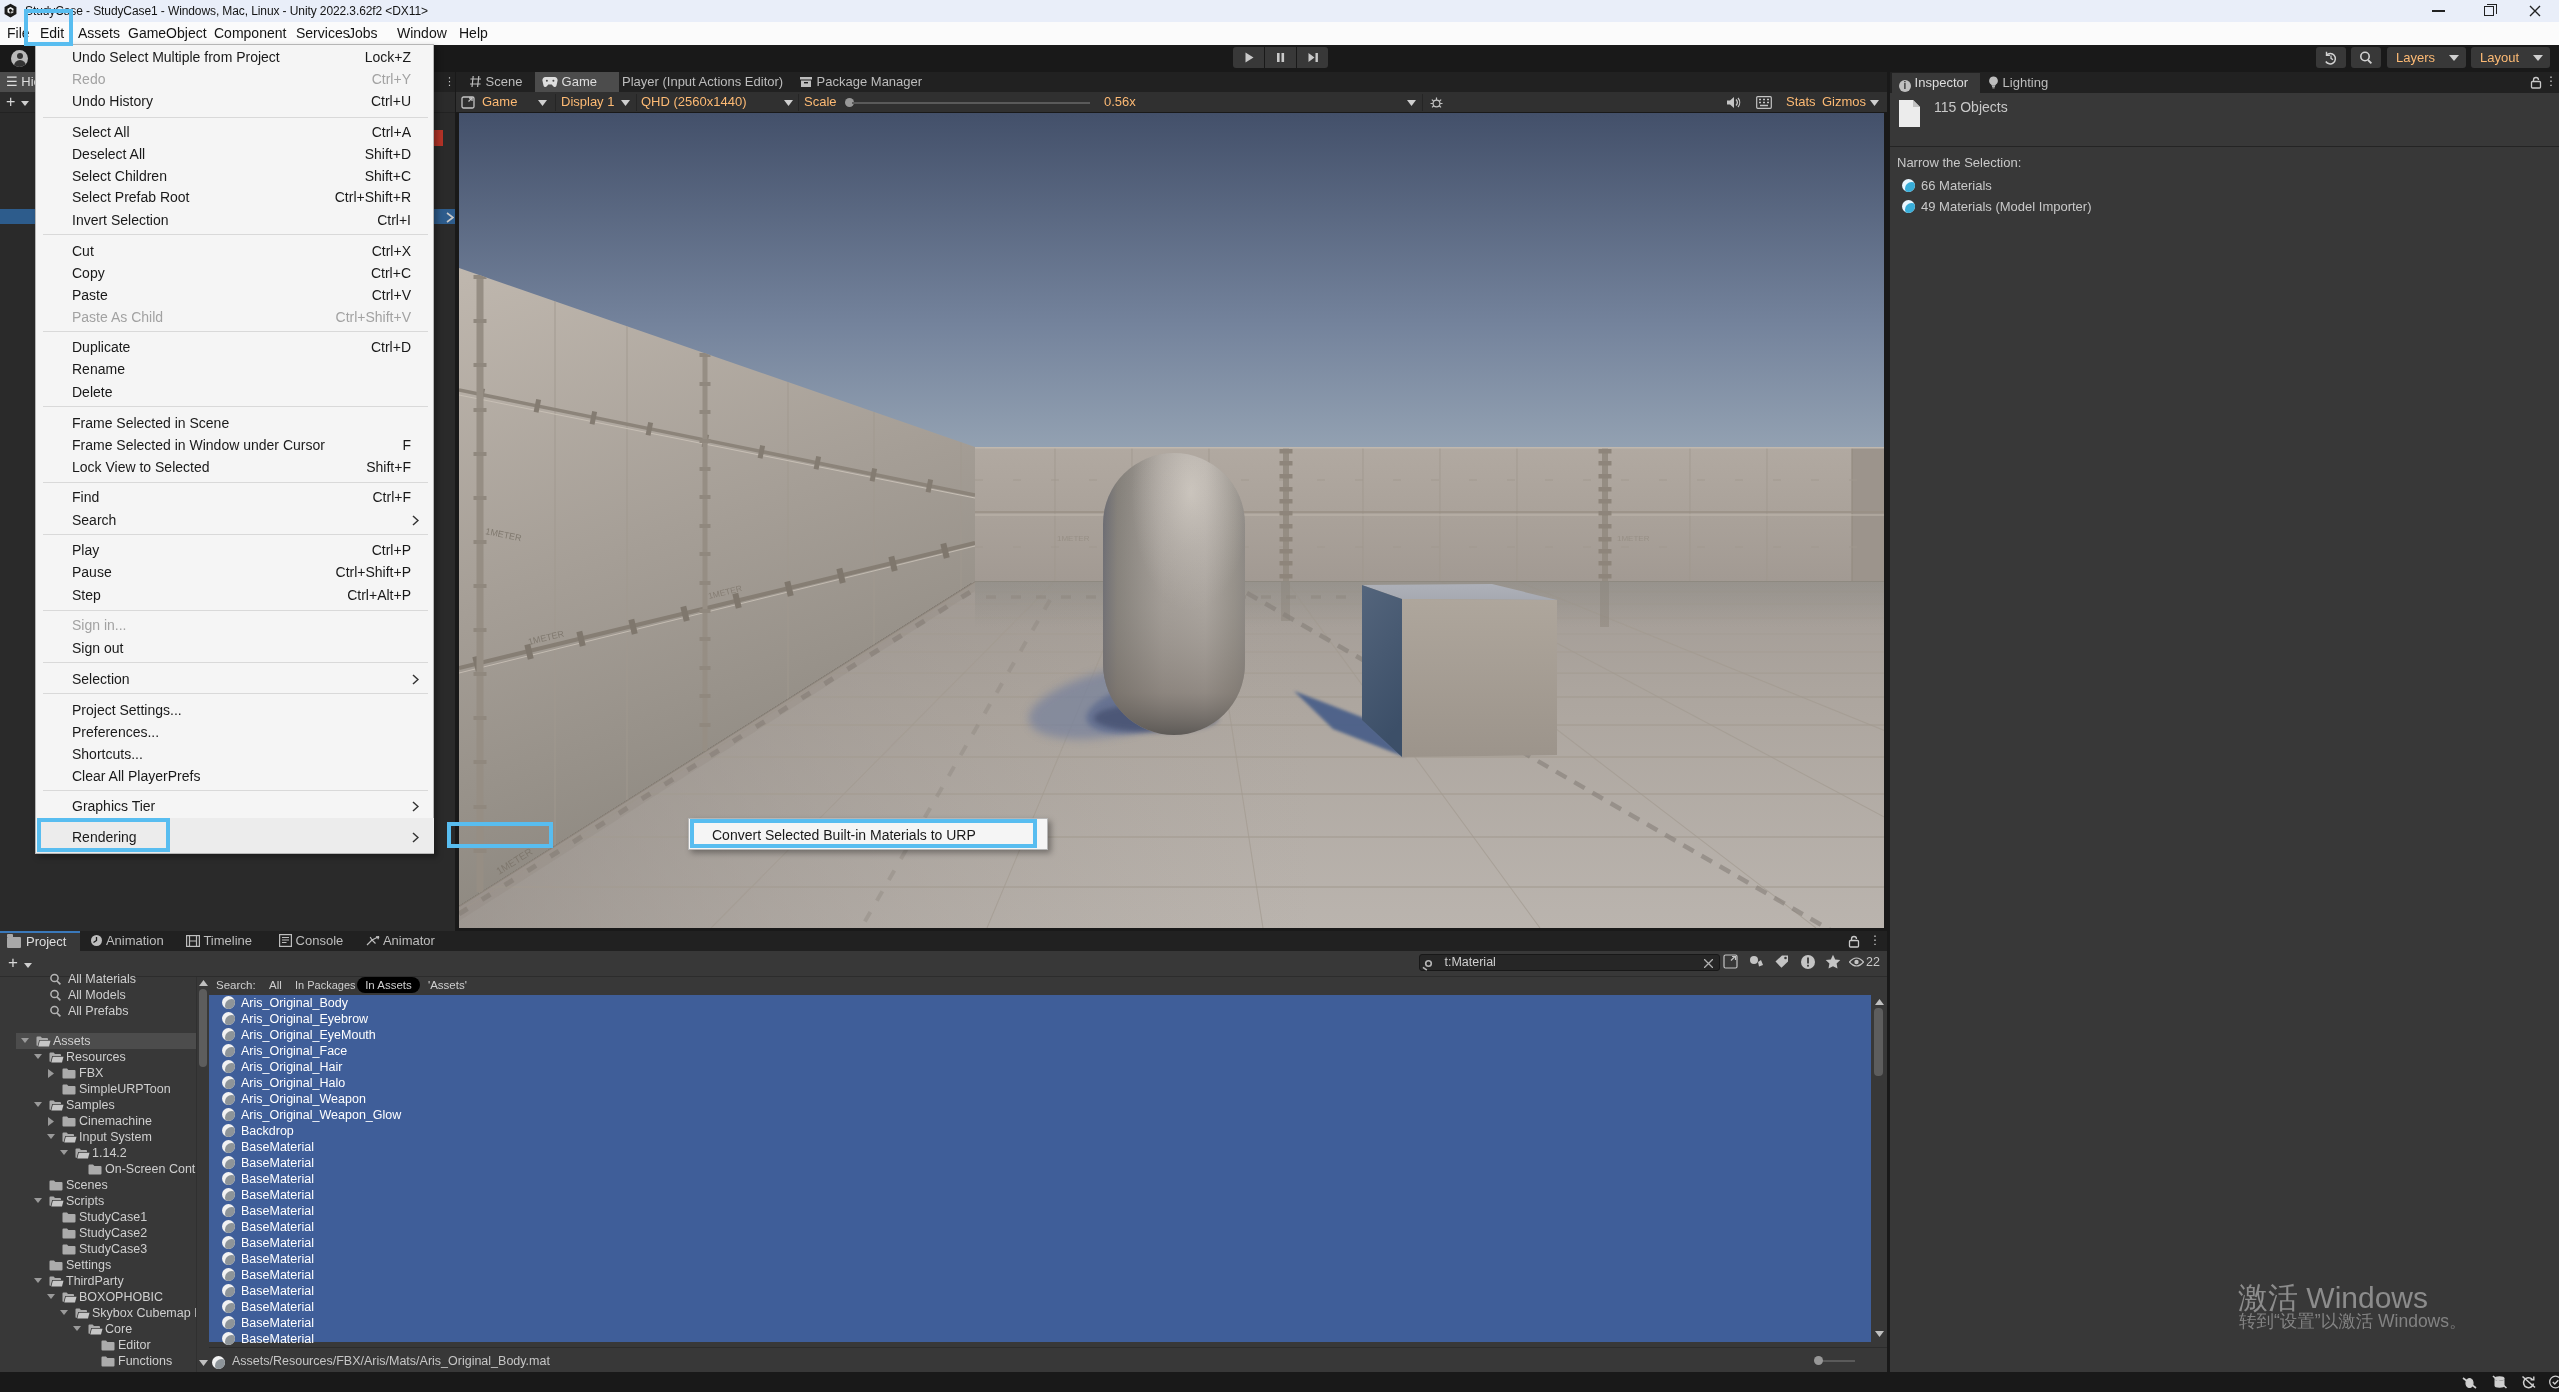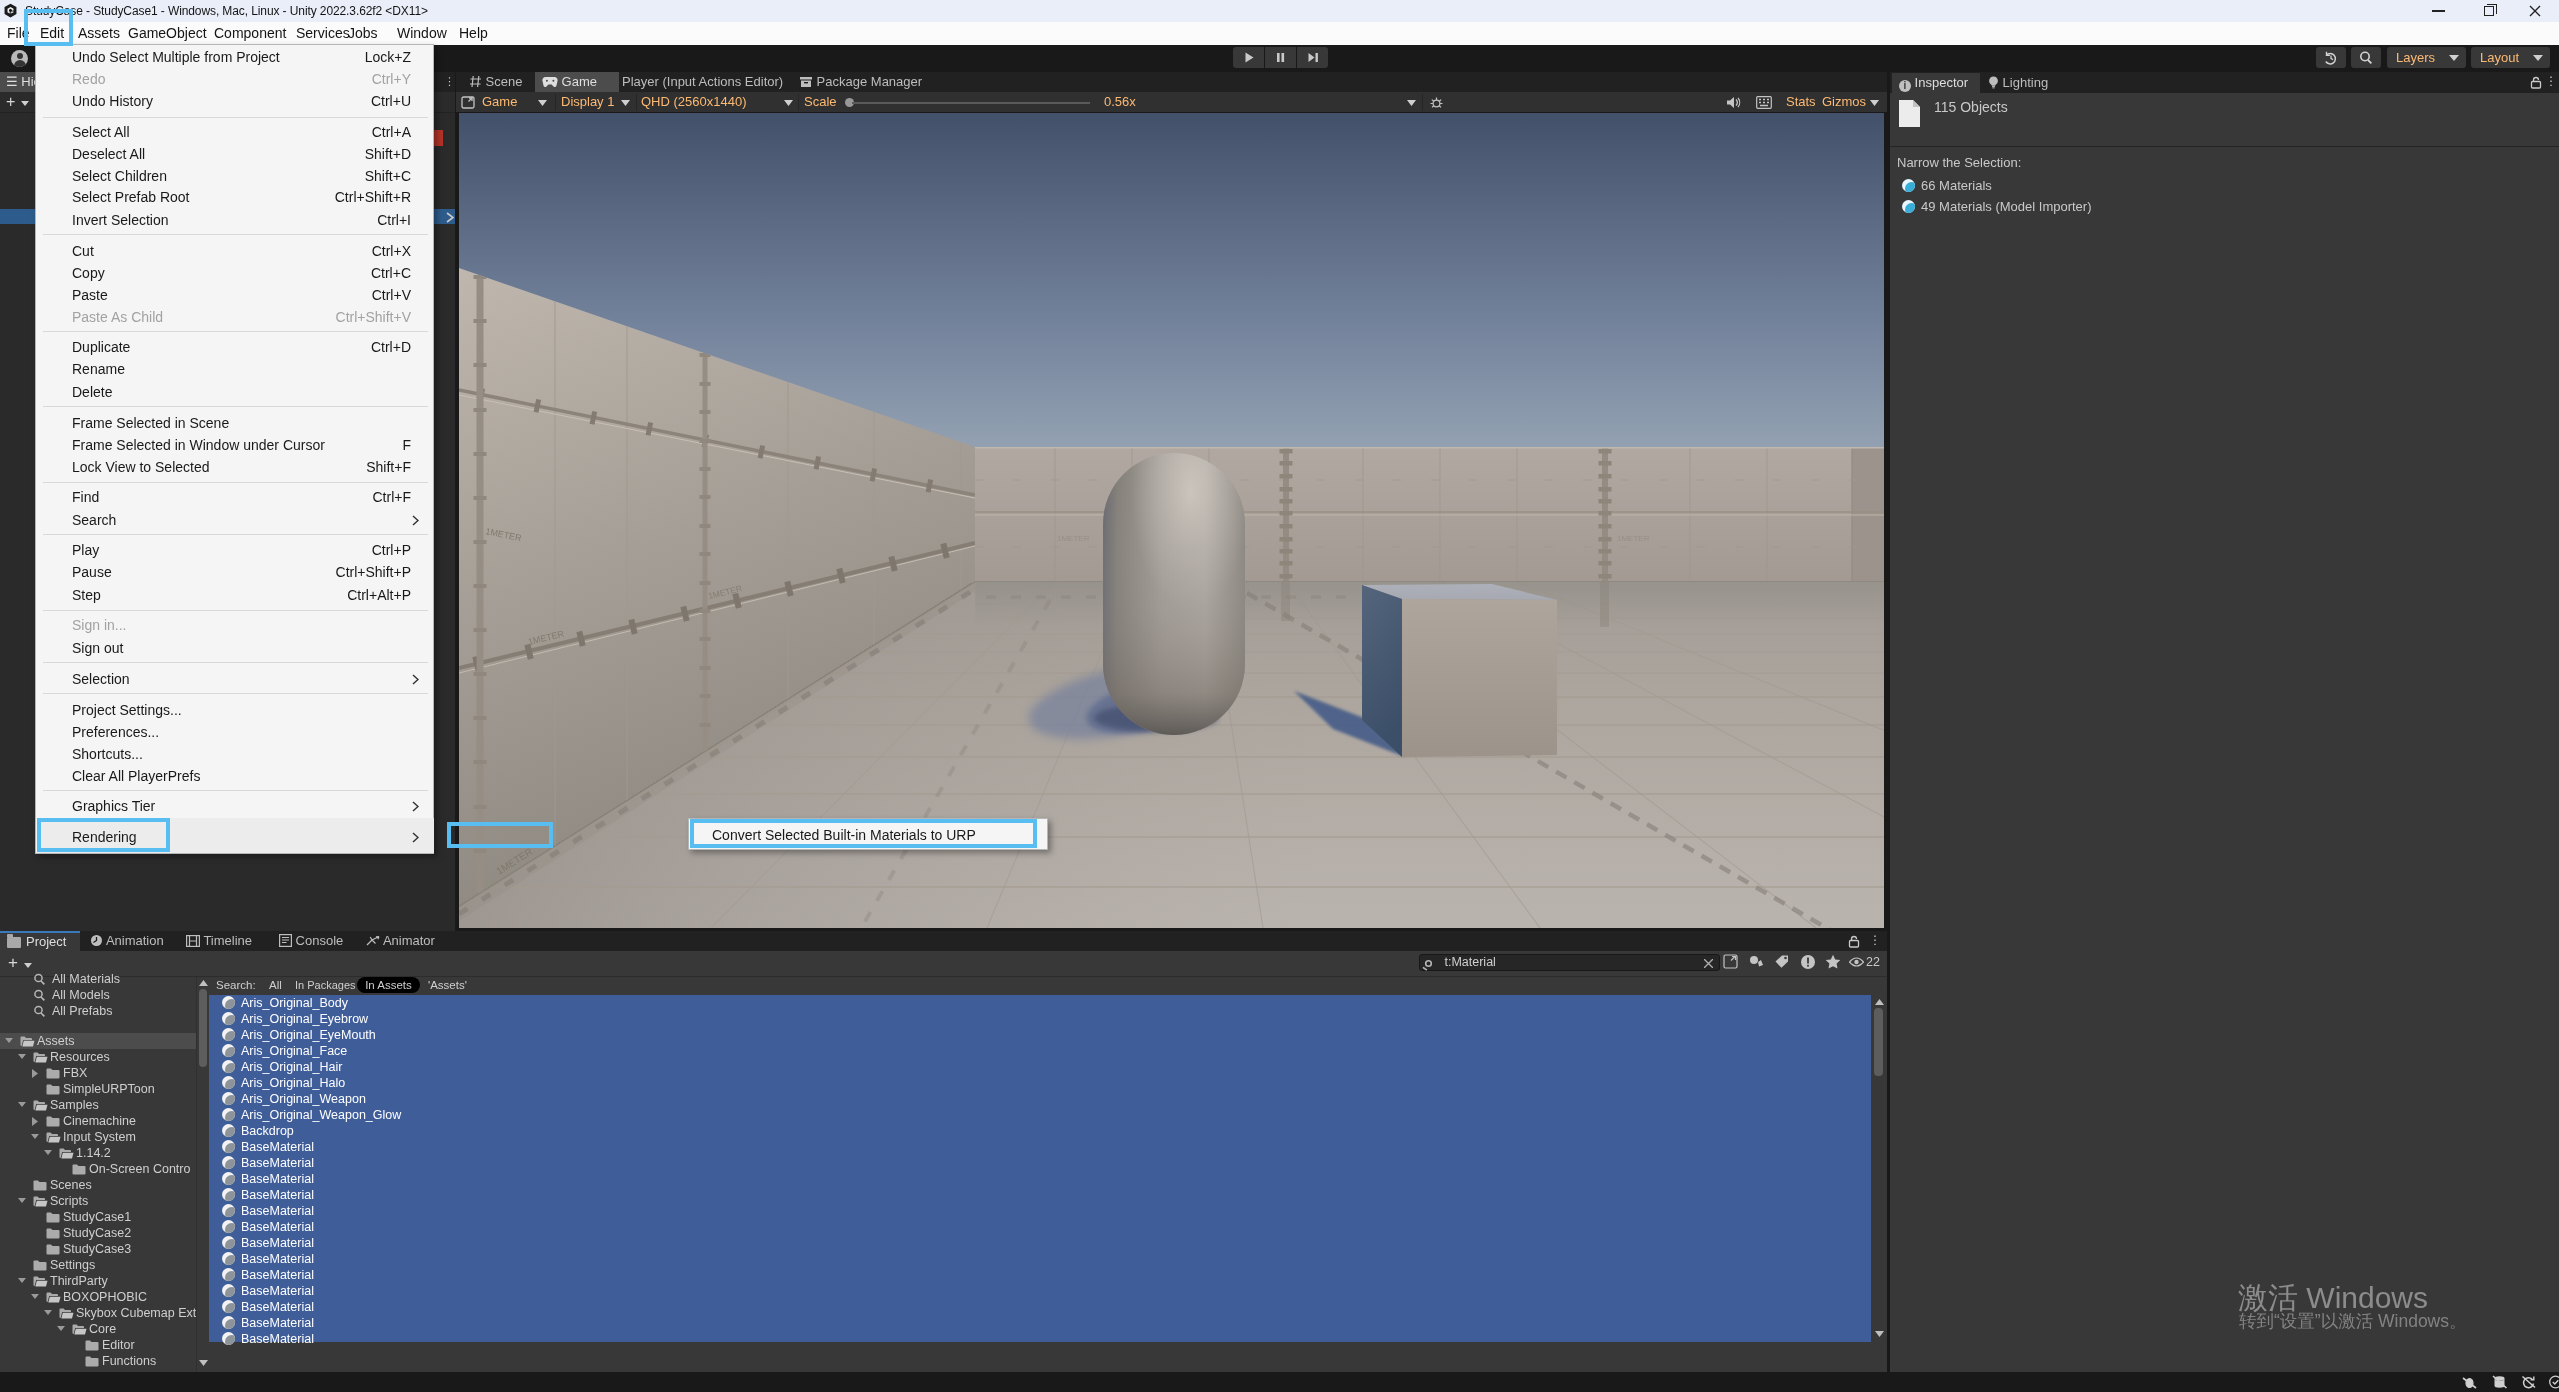--- a/index.html
+++ b/index.html
@@ -569,21 +569,21 @@
   </div>
 
   <div class="abs" style="left:209px;top:46px;width:1678px;height:17px;background:#383838;color:#cfcfcf;font-size:13px">
     <span class="abs" style="left:7px;font-size:11.5px;top:2px">Search:</span>
     <span class="abs" style="left:60px;font-size:11.5px;top:2px">All</span>
     <span class="abs" style="left:86px;font-size:11px;top:2px">In Packages</span>
     <span class="abs" style="left:148px;top:0;width:63px;height:16px;background:#000000;border-radius:8px;text-align:center;font-size:11.5px;line-height:16px">In Assets</span>
     <span class="abs" style="left:219px;font-size:11.5px;top:2px">'Assets'</span>
   </div>
 
-  <div class="abs" id="tree" style="left:0;top:46px;width:196px;height:395px;">
+  <div class="abs" id="tree" style="left:16px;top:46px;width:196px;height:395px;">
 <div class="trow" style="left:0;top:-6px;">
           <svg class="abs" style="left:33px;top:2px" width="13" height="13" viewBox="0 0 13 13">
             <circle cx="5.5" cy="5" r="3.6" stroke="#b5b5b5" fill="none" stroke-width="1.5"></circle>
             <path d="M8 8 l3.4 3.4" stroke="#b5b5b5" stroke-width="1.7"></path>
           </svg>
           <span class="abs" style="left:52px">All Materials</span>
         </div>
 <div class="trow" style="left:0;top:10px;">
           <svg class="abs" style="left:33px;top:2px" width="13" height="13" viewBox="0 0 13 13">
             <circle cx="5.5" cy="5" r="3.6" stroke="#b5b5b5" fill="none" stroke-width="1.5"></circle>
@@ -810,20 +810,26 @@
   <div class="abs" style="left:1871px;top:64px;width:16px;height:347px;background:#383838">
     <svg class="abs" style="left:4px;top:4px" width="9" height="6">
           <path d="M4.5 0 L9 6 H0 Z" fill="#c0c0c0"></path>
         </svg>
     <div class="abs" style="left:3px;top:13px;width:9px;height:68px;background:#5d5d5d;border-radius:4px"></div>
     <svg class="abs" style="left:4px;top:336px" width="9" height="6">
           <path d="M0 0 h9 L4.5 6 Z" fill="#c0c0c0"></path>
         </svg>
   </div>
 
+  <div class="abs" style="left:209px;top:416px;width:1678px;height:25px;background:#383838;border-top:1px solid #2c2c2c">
+    <div class="abs" style="left:3px;top:5px"><span class="matball"></span></div>
+    <div class="abs" style="left:23px;top:6px;color:#c6c6c6;font-size:12.5px">Assets/Resources/FBX/Aris/Mats/Aris_Original_Body.mat</div>
+    <div class="abs" style="left:1606px;top:12px;width:40px;height:1.5px;background:#5a5a5a"></div>
+    <div class="abs" style="left:1605px;top:8px;width:9px;height:9px;border-radius:50%;background:#989898"></div>
+  </div>
 </div>
 
 <div class="abs darkbar" style="left:0;top:1372px;width:2559px;height:20px;">
   <svg class="abs" style="left:2461px;top:3px" width="17" height="14" viewBox="0 0 17 14">
         <g stroke="#cfcfcf" stroke-width="1.2" fill="#cfcfcf">
           <ellipse cx="8.5" cy="8" rx="3.5" ry="4.5" fill="#cfcfcf"></ellipse>
           <path d="M2 3 L15 13" stroke-width="1.6" fill="none"></path>
         </g>
       </svg>
   <svg class="abs" style="left:2491px;top:3px" width="17" height="14" viewBox="0 0 17 14">

